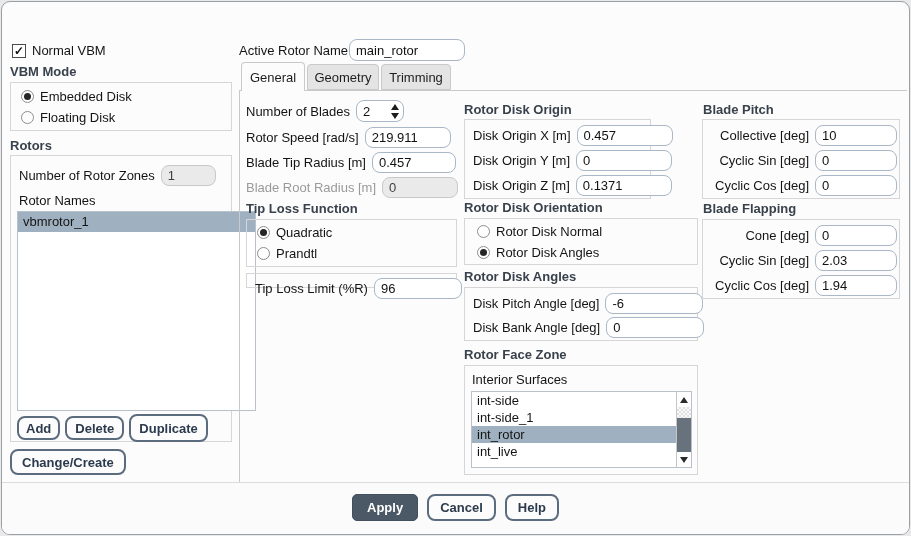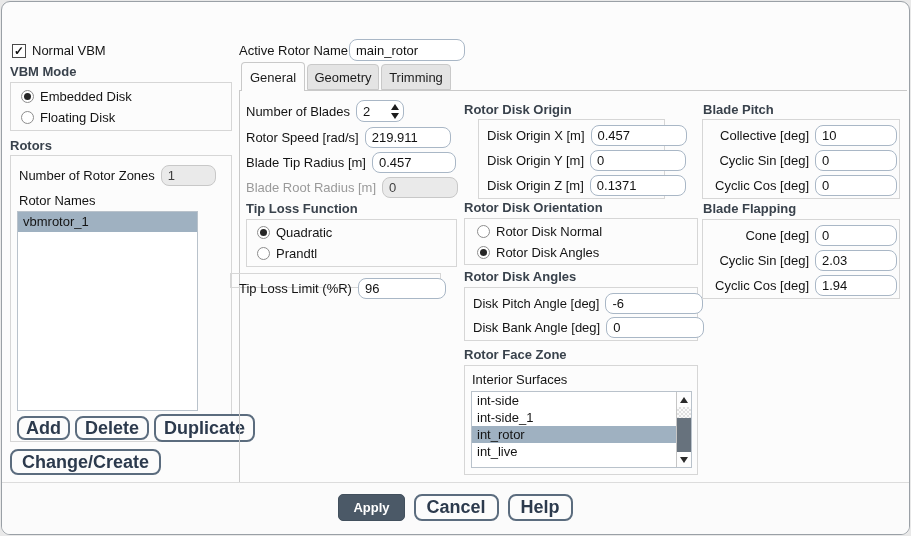--- a/index.html
+++ b/index.html
@@ -25,21 +25,21 @@
         padding:0 6px; font:13px "Liberation Sans",sans-serif; color:#111; }
   .tb.dis { background:#eaeaea; border-color:#c8c8c8; color:#3f3f3f; }
 
   .cb { width:14px; height:14px; border:1px solid #4a4a4a; background:#fff; display:inline-flex;
         align-items:center; justify-content:center; font-size:12px; font-weight:bold; color:#111; }
   .radio { width:13px; height:13px; min-width:13px; border:1px solid #8d8d8d; border-radius:50%;
            background:#fff; display:inline-flex; align-items:center; justify-content:center; }
   .radio.sel::after { content:""; width:7px; height:7px; border-radius:50%; background:#262626; }
 
   .obtn { border:2px solid #5b6c7e; border-radius:8px; background:#fcfcfc; color:#2c3a4d;
-          font-weight:bold; font-size:18px; font-family:inherit; display:inline-flex;
+          font-weight:bold; font-size:13px; font-family:inherit; display:inline-flex;
           align-items:center; justify-content:center; cursor:default; }
   .apply-btn { background:#4b5967; border:1px solid #42505d; color:#fff; font-weight:bold;
                border-radius:5px; font-size:13px; font-family:inherit; display:inline-flex;
                align-items:center; justify-content:center; cursor:default; }
 
   .tab { position:absolute; background:#e4e4e4; border:1px solid #c9c9c9; border-radius:4px 4px 0 0;
          display:flex; align-items:center; justify-content:center; color:#1c1c1c; top:62px; height:26px; z-index:2; }
   .tab.active { top:60px; height:29px; background:#fcfcfc; border-bottom:none; z-index:4; }
   .pane-top { position:absolute; left:237px; top:88px; width:668px; height:1px; background:#c9c9c9; z-index:1; }
   .pane-left { position:absolute; left:237px; top:88px; width:1px; height:392px; background:#c9c9c9; }
@@ -93,21 +93,21 @@
     </div>
   </div>
 
   <div class="hdg" style="left:8px; top:136px;">Rotors</div>
   <div class="grp" style="left:8px; top:153px; width:222px; height:287px;">
     <div class="frow" style="left:8px; top:9px;">
       <span class="lbl">Number of Rotor Zones</span>
       <input class="tb dis" style="width: 55px;" readonly="" value="1">
     </div>
     <div class="lbl abs" style="left:8px; top:37px;">Rotor Names</div>
-    <div class="listbox" style="left:6px; top:55px; width:181px; height:200px;">
+    <div class="listbox" style="left:6px; top:55px; width:239px; height:200px;">
       <div class="li sel">vbmrotor_1</div>
     </div>
     <div class="frow" style="left:6px; top:258px; gap:5px;">
       <span class="obtn" style="height:24px; padding:0 7px;">Add</span>
       <span class="obtn" style="height:24px; padding:0 8px;">Delete</span>
       <span class="obtn" style="height:24px; padding:12px 8px;">Duplicate</span>
     </div>
   </div>
   <span class="obtn abs" style="left:8px; top:447px; height:26px; padding:0 10px;">Change/Create</span>
 
@@ -153,29 +153,29 @@
   <div class="grp" style="left:244px; top:217px; width:211px; height:48px;">
     <div class="frow" style="left:10px; top:5px;">
       <span class="radio sel"></span>
       <span class="lbl">Quadratic</span>
     </div>
     <div class="frow" style="left:10px; top:26px;">
       <span class="radio"></span>
       <span class="lbl">Prandtl</span>
     </div>
   </div>
-  <div class="grp" style="left:228px; top:271px; width:211px; height:15px;">
+  <div class="grp" style="left:244px; top:271px; width:211px; height:15px;">
     <div class="frow" style="left:8px; top:4px;">
       <span class="lbl">Tip Loss Limit (%R)</span>
       <input class="tb" style="width: 88px;" value="96">
     </div>
   </div>
 
   <div class="hdg" style="left:462px; top:100px;">Rotor Disk Origin</div>
-  <div class="grp" style="left:476px; top:117px; width:187px; height:80px;">
+  <div class="grp" style="left:462px; top:117px; width:187px; height:80px;">
     <div class="frow" style="left:8px; top:5px;">
       <span class="lbl">Disk Origin X [m]</span>
       <input class="tb" style="width: 96px;" value="0.457">
     </div>
     <div class="frow" style="left:8px; top:30px;">
       <span class="lbl">Disk Origin Y [m]</span>
       <input class="tb" style="width: 96px;" value="0">
     </div>
     <div class="frow" style="left:8px; top:55px;">
       <span class="lbl">Disk Origin Z [m]</span>

